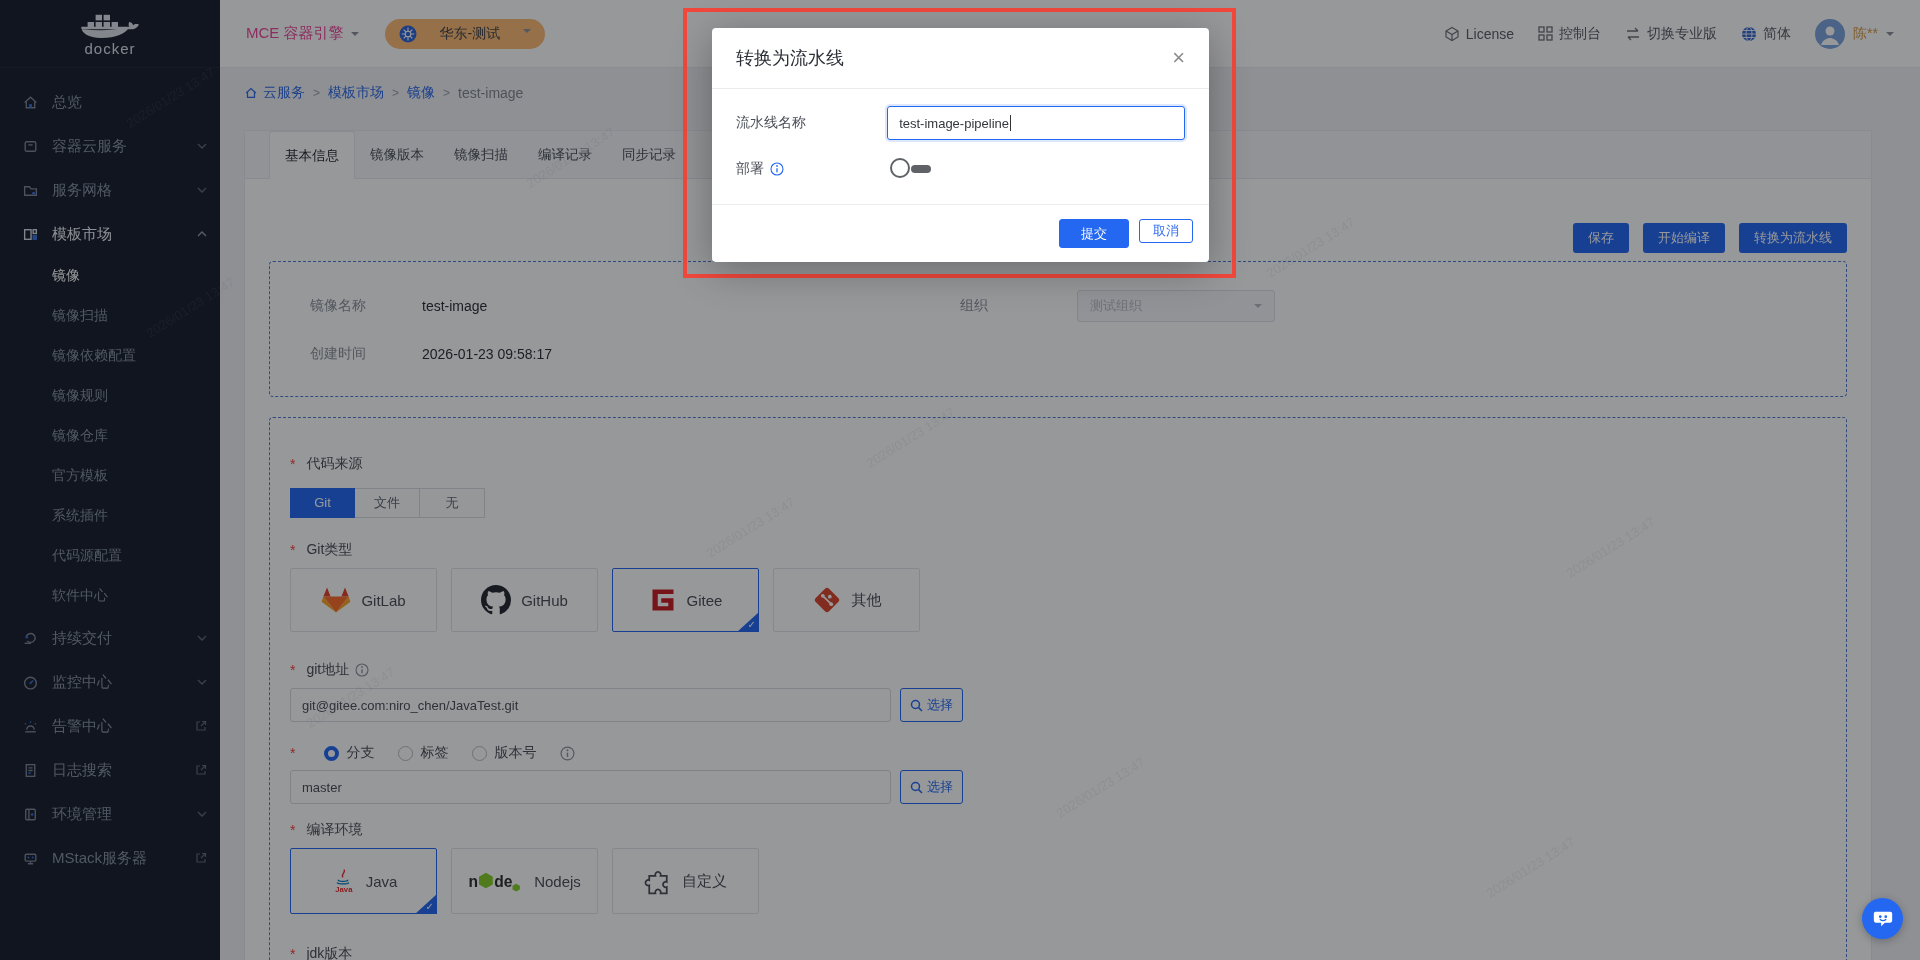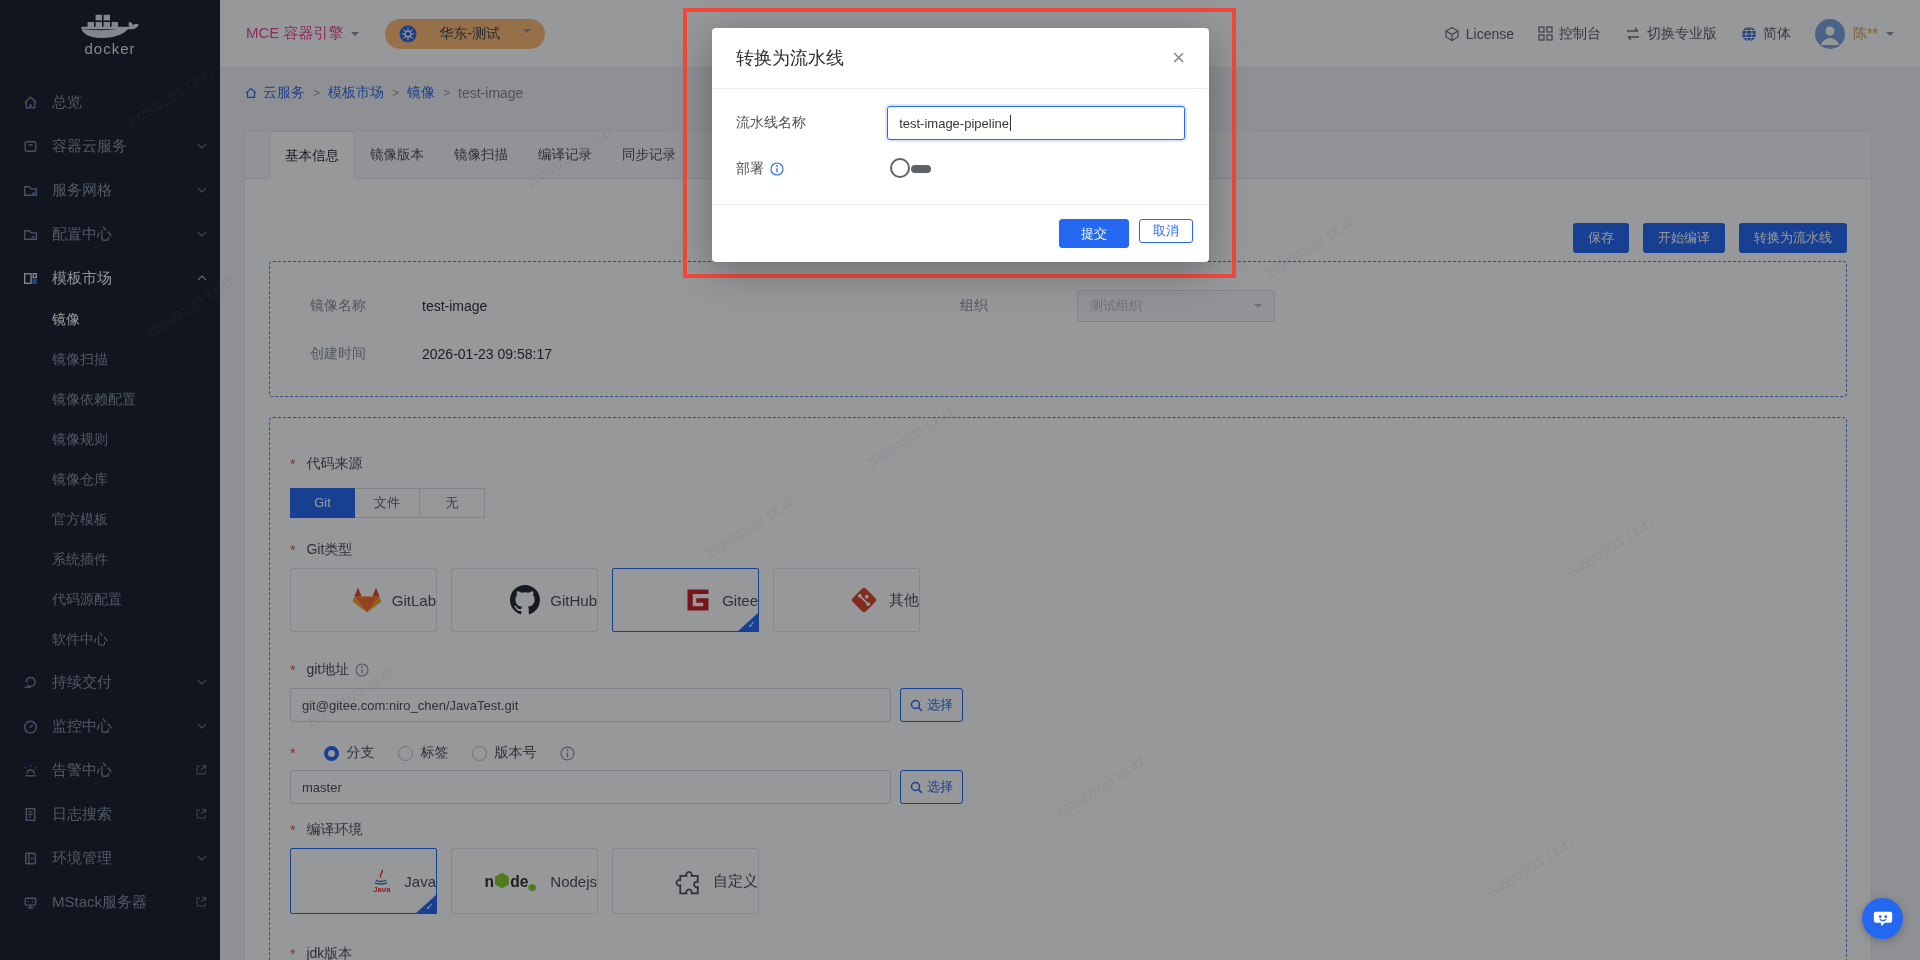--- a/index.html
+++ b/index.html
@@ -50,21 +50,21 @@
 .sel-dis{width:198px;height:32px;background:#f5f6f8;border:1px solid #dcdfe5;border-radius:3px;display:flex;align-items:center;padding:0 12px;color:#b8bdc6;font-size:13px;cursor:not-allowed}
 .sel-dis .caret{margin-left:auto;border-top-color:#b4b9c2}
 .p2{margin-top:20px;height:700px;padding:36px 0 0 20px}
 .flab{display:flex;align-items:center;gap:6px;font-size:14px;color:#4a4f57;height:20px}
 .req::before{content:"*";color:#f0413d;margin-right:5px;font-size:14px}
 .seg{display:flex;margin-top:14px}
 .seg .sg{width:65px;height:30px;line-height:28px;text-align:center;font-size:13px;color:#5f6570;background:#fdfdfe;border:1px solid #d8dbe0;border-left:none;cursor:pointer}
 .seg .sg:first-child{border-left:1px solid #d8dbe0}
 .seg .sg.on{background:#2468f2;border-color:#2468f2;color:#fff}
 .cards{display:flex;gap:14px;margin-top:8px}
-.gcard{width:147px;height:64px;border:1px solid #e2e4e8;border-radius:2px;background:#fff;display:flex;align-items:center;justify-content:flex-end;gap:10px;font-size:15px;color:#4a4f57;cursor:pointer;position:relative}
+.gcard{width:147px;height:64px;border:1px solid #e2e4e8;border-radius:2px;background:#fff;display:flex;align-items:center;justify-content:center;gap:10px;font-size:15px;color:#4a4f57;cursor:pointer;position:relative}
 .gcard.sel{border-color:#2468f2}
 .gcard.sel::after{content:"";position:absolute;right:-1px;bottom:-1px;border-style:solid;border-width:0 0 20px 22px;border-color:transparent transparent #2468f2 transparent}
 .gcard.sel .ck{position:absolute;right:2px;bottom:1px;color:#fff;font-size:10px;z-index:2}
 .ecard{height:66px}
 .inprow{display:flex;align-items:center;margin-top:8px}
 .tin{width:601px;height:34px;border:1px solid #d7dae0;border-radius:3px;padding:0 11px;font-size:13px;color:#4a4f57;background:#fff;outline:none}
 .btn-sel{height:34px;width:63px;margin-left:9px;background:#fff;border:1px solid #2468f2;border-radius:3px;color:#2468f2;font-size:13px;display:flex;align-items:center;justify-content:center;gap:4px;cursor:pointer}
 .radios{display:flex;align-items:center;gap:24px;margin-top:22px;font-size:14px;color:#4a4f57}
 .ropt{display:flex;align-items:center;gap:7px;cursor:pointer}
 .rdot{width:15px;height:15px;border-radius:50%;border:1px solid #b6bcc6;background:#fff}
@@ -131,30 +131,20 @@
       <svg class="sfx" width="10" height="6" viewBox="0 0 10 6">
           <path d="M1 1l4 4 4-4" stroke="#6e7685" fill="none" stroke-width="1.3"></path>
         </svg>
     </div>
     <div class="ni">
       <svg class="mi" viewBox="0 0 16 16" fill="none" stroke="#7d8696" stroke-width="1.3">
           <path d="M2.5 4.5v8h11v-6h-5L7 4.5z"></path>
           <circle cx="11" cy="10.5" r="1.4" fill="#3a70d8" stroke="none"></circle>
         </svg>
       <span class="lbl">服务网格</span>
-      <svg class="sfx" width="10" height="6" viewBox="0 0 10 6">
-          <path d="M1 1l4 4 4-4" stroke="#6e7685" fill="none" stroke-width="1.3"></path>
-        </svg>
-    </div>
-    <div class="ni">
-      <svg class="mi" viewBox="0 0 16 16" fill="none" stroke="#7d8696" stroke-width="1.3">
-          <path d="M2.5 4.5v8h11v-6h-5L7 4.5z"></path>
-          <circle cx="10.5" cy="10.5" r="1.4" fill="#3a70d8" stroke="none"></circle>
-        </svg>
-      <span class="lbl">配置中心</span>
       <svg class="sfx" width="10" height="6" viewBox="0 0 10 6">
           <path d="M1 1l4 4 4-4" stroke="#6e7685" fill="none" stroke-width="1.3"></path>
         </svg>
     </div>
     <div class="ni on">
       <svg class="mi" viewBox="0 0 16 16" fill="none" stroke="#d9dee6" stroke-width="1.3">
           <rect x="2.5" y="3.5" width="6" height="9"></rect>
           <rect x="10.5" y="3.5" width="3" height="3.5"></rect>
           <rect x="10.5" y="9" width="3" height="3.5" fill="#3a70d8" stroke="#3a70d8"></rect>
         </svg>

